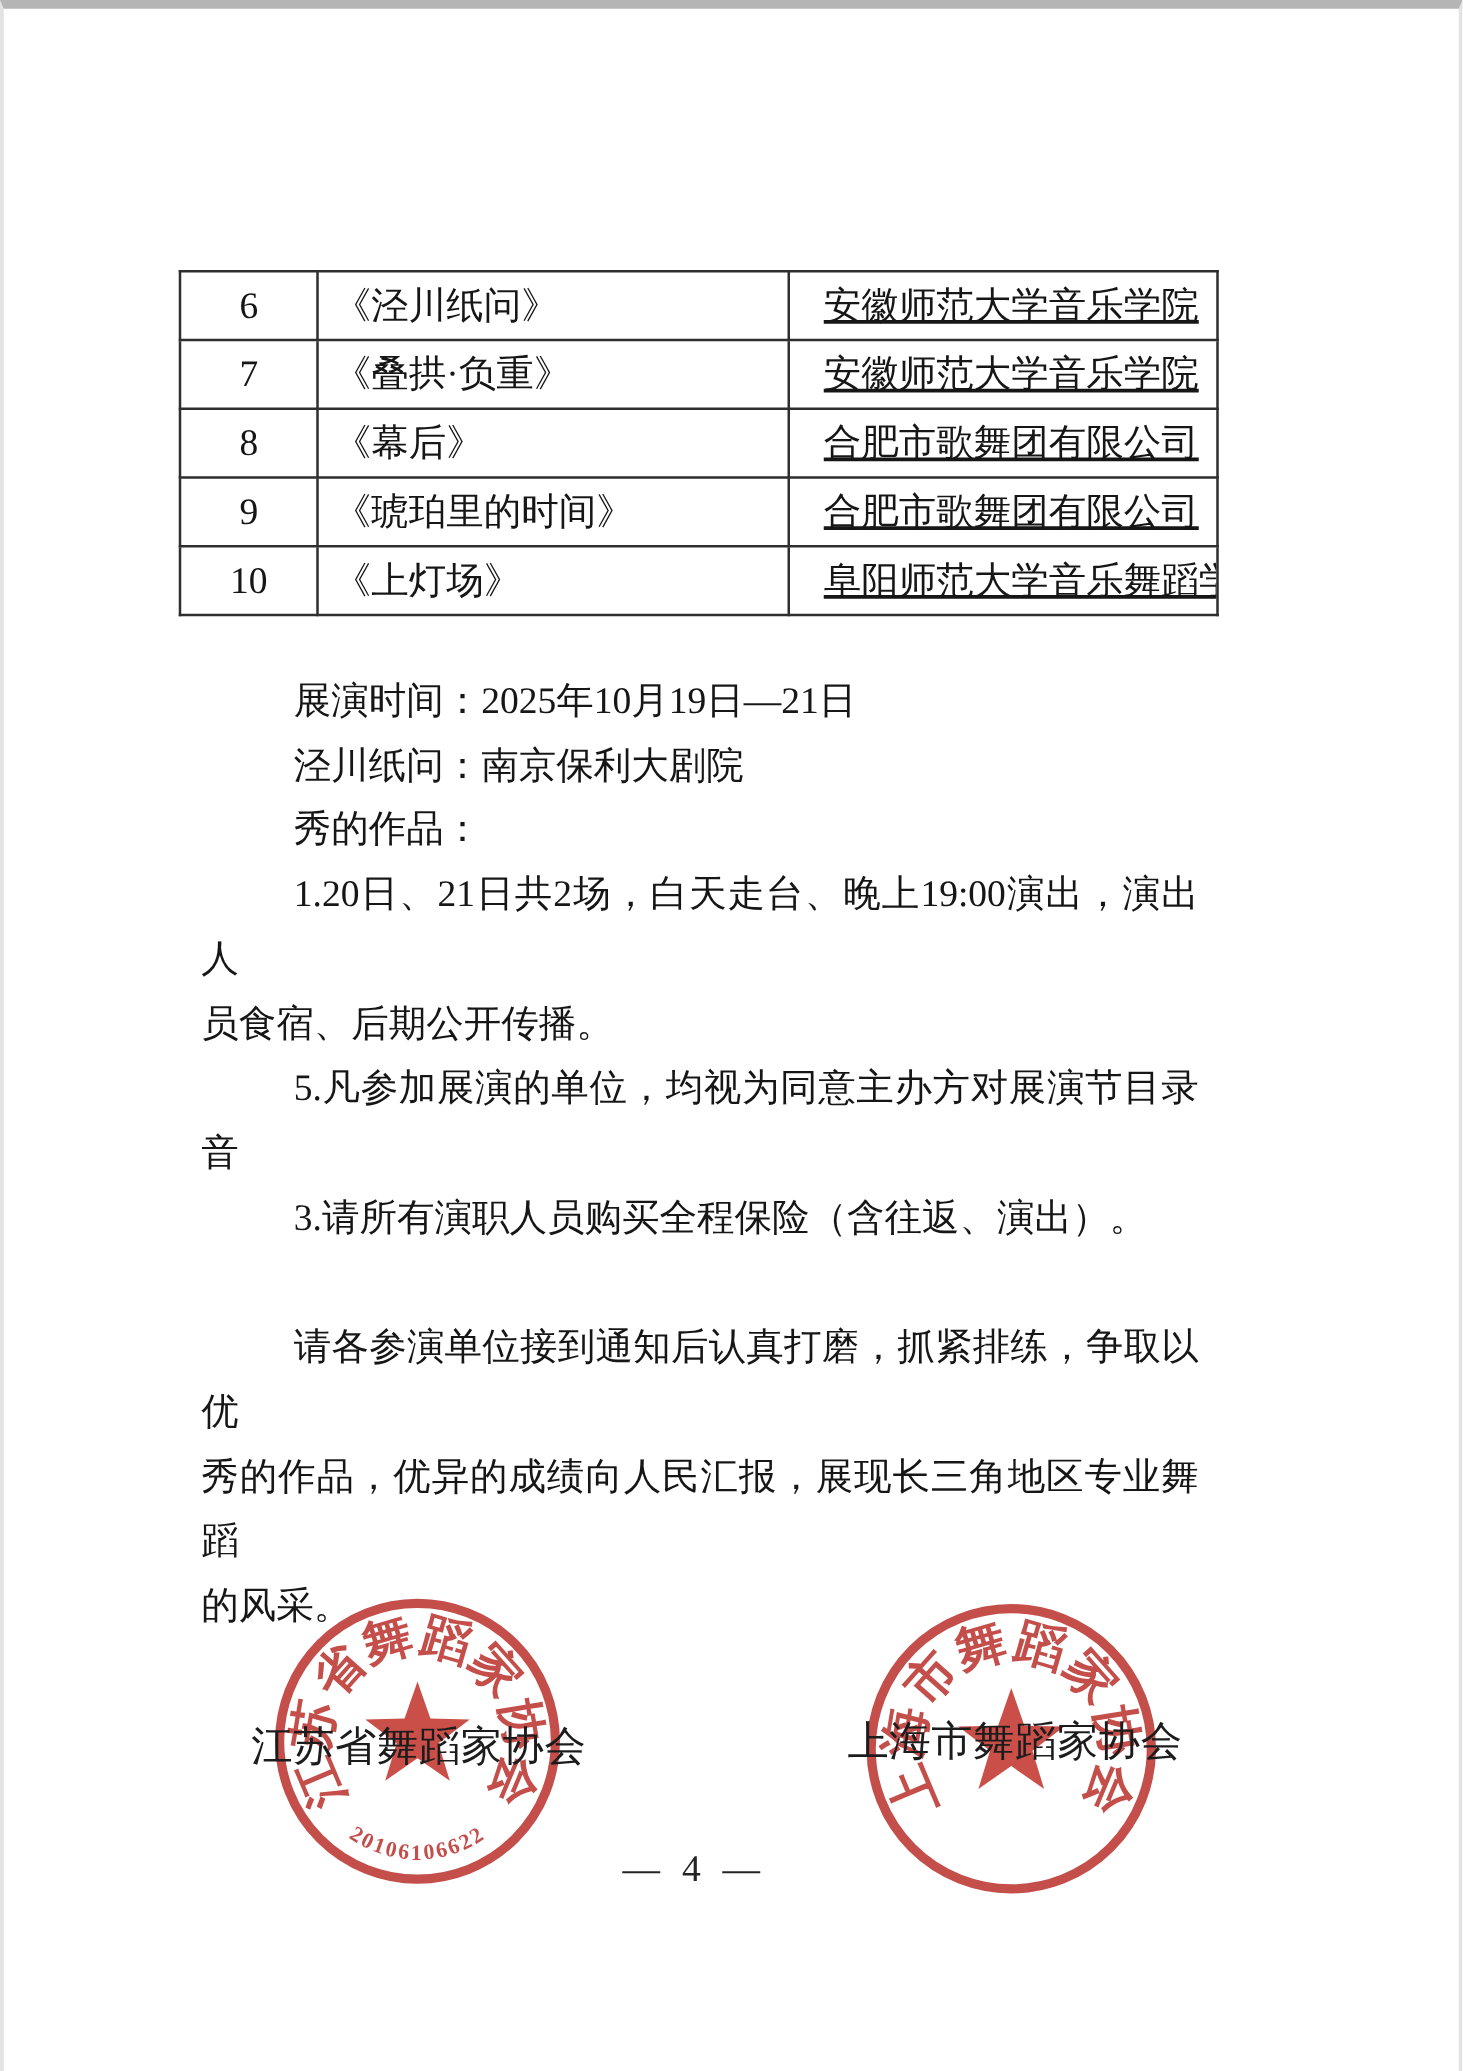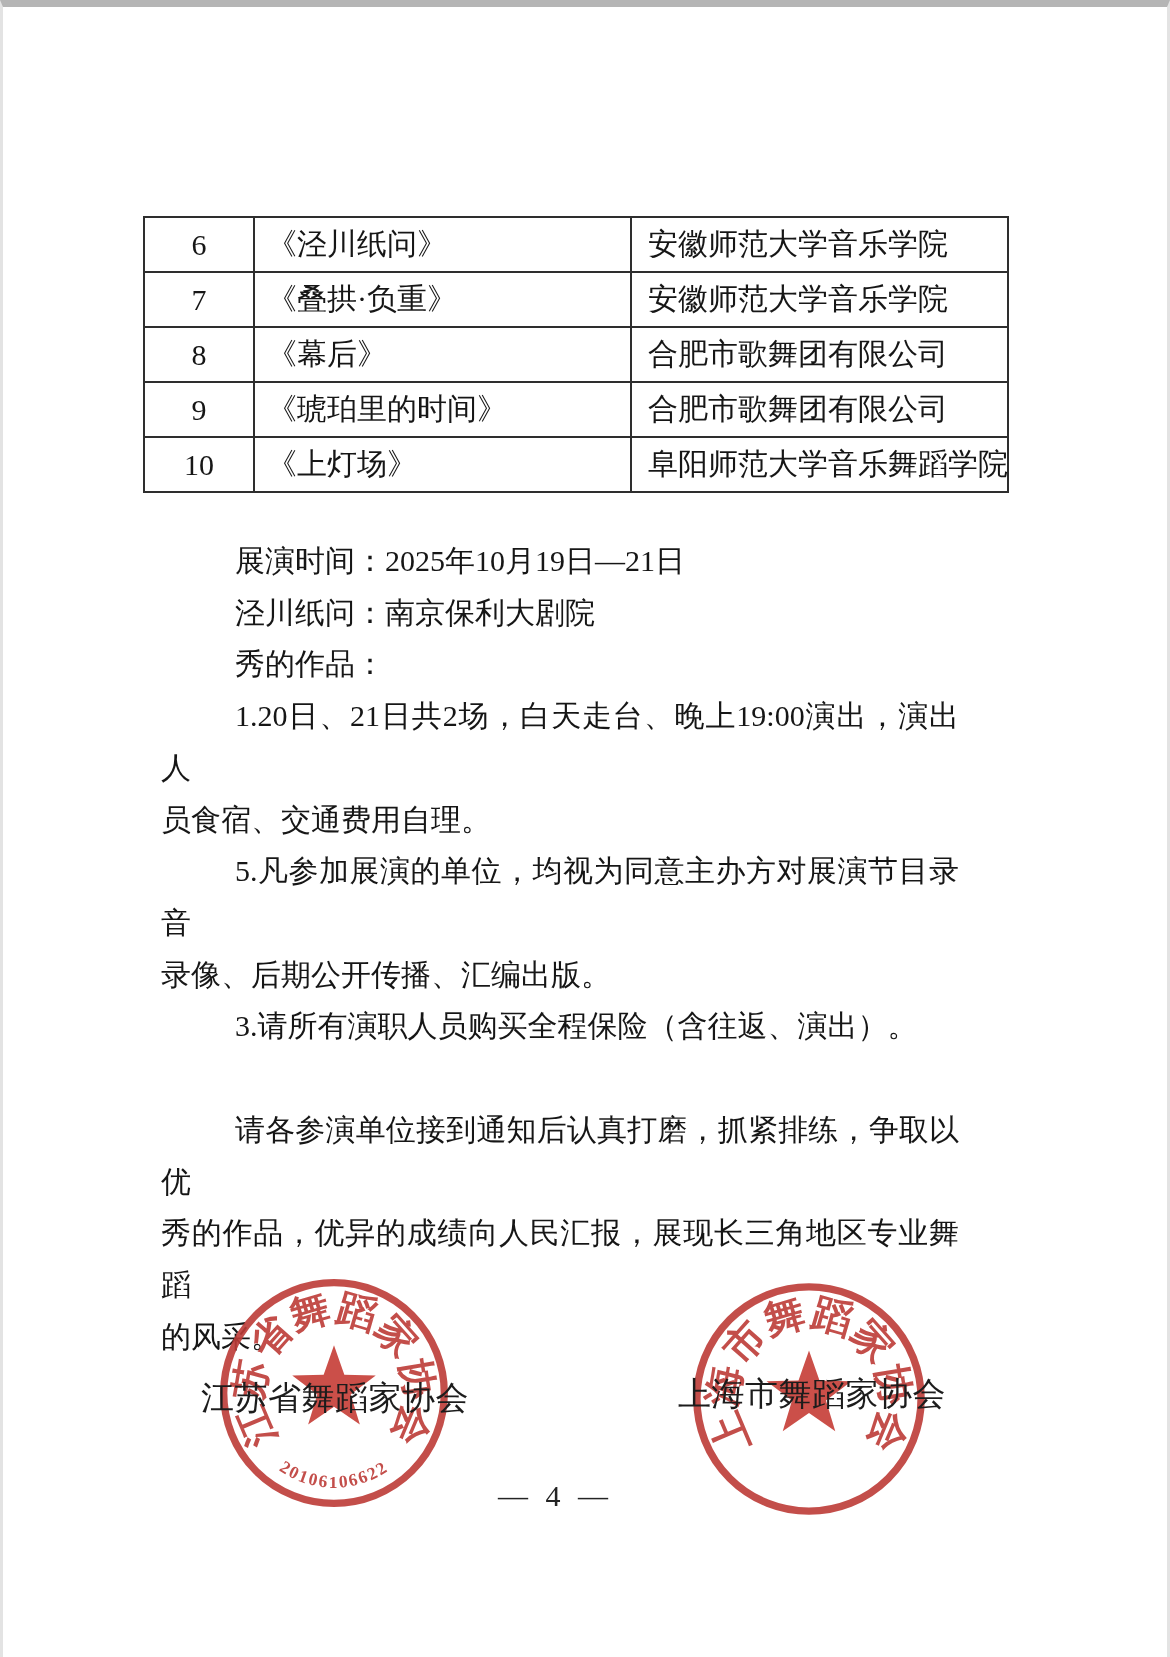--- a/index.html
+++ b/index.html
@@ -22,21 +22,21 @@
   }
   .program-table td{
     border:2px solid #2e2e2e;
     height:55px;box-sizing:border-box;
     font-size:30px;vertical-align:middle;
     padding:0 0 0 12px;
     white-space:nowrap;overflow:hidden;
   }
   .program-table td:nth-child(1){width:110px;text-align:center;padding:0;}
   .program-table td:nth-child(2){width:377px;}
-  .program-table td:nth-child(3){width:377px;padding-left:16px;}
+  .program-table td:nth-child(3){width:343px;padding-left:27px;text-decoration:underline;}
   
   .body-text{
     position:absolute;left:158px;top:528px;width:798px;
     font-size:30px;line-height:51.7px;
   }
   .line{white-space:nowrap;}
   .line.indent{text-indent:74px;}
   .line.stretch{white-space:normal;text-align:justify;text-align-last:justify;}
   .line.gap{margin-top:52px;}
   
@@ -100,23 +100,22 @@
           <td>阜阳师范大学音乐舞蹈学院</td>
         </tr>
       </tbody>
   </table>
 
   <div class="body-text">
       <div class="line indent">展演时间：2025年10月19日—21日</div>
       <div class="line indent">泾川纸问：南京保利大剧院</div>
       <div class="line indent">秀的作品：</div>
       <div class="line indent stretch">1.20日、21日共2场，白天走台、晚上19:00演出，演出人</div>
-      <div class="line">员食宿、交通费用自理。</div>
+      <div class="line">员食宿、后期公开传播。</div>
       <div class="line indent stretch">5.凡参加展演的单位，均视为同意主办方对展演节目录音</div>
-      <div class="line">录像、后期公开传播、汇编出版。</div>
       <div class="line indent">3.请所有演职人员购买全程保险（含往返、演出）。</div>
       <div class="line indent stretch gap">请各参演单位接到通知后认真打磨，抓紧排练，争取以优</div>
       <div class="line stretch">秀的作品，优异的成绩向人民汇报，展现长三角地区专业舞蹈</div>
       <div class="line">的风采。</div>
     </div>
 
   <div class="stamp stamp-left">
     <svg viewBox="0 0 250 250">
       <defs>
         <path id="ltp" d="M 69.1 171.9 A 73 73 0 1 1 180.9 171.9"></path>

